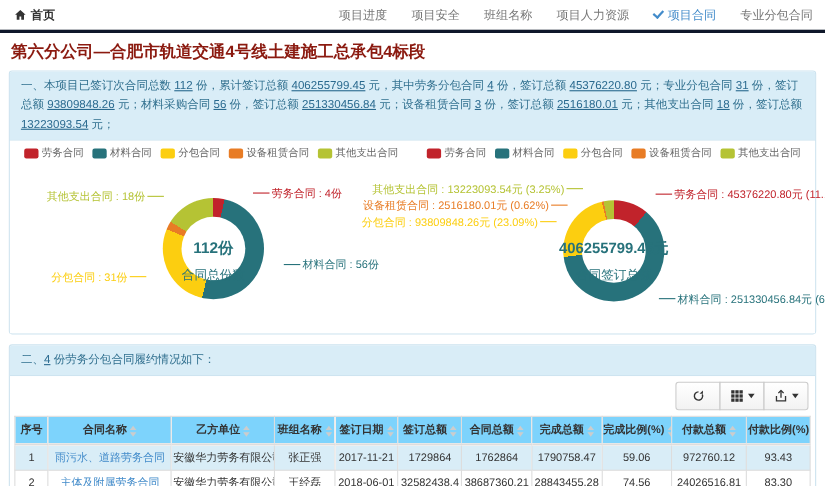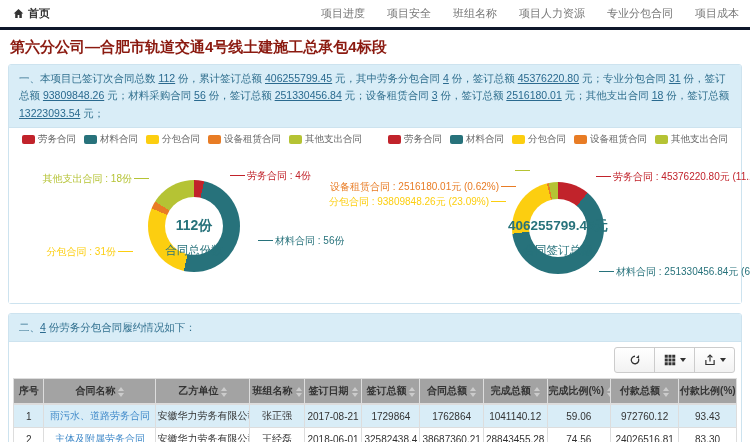--- a/index.html
+++ b/index.html
@@ -57,21 +57,21 @@
   .toolbar{display:flex;justify-content:flex-end;padding:5px 2px 5px 0;}
   .btn-group{display:inline-flex;}
   .tb-btn{display:inline-flex;align-items:center;justify-content:center;height:24px;min-width:27px;padding:0 6px;
     background:linear-gradient(#fff,#f2f2f2);border:1px solid #ccc;cursor:pointer;}
   .tb-btn + .tb-btn{margin-left:-1px;}
   .tb-btn:first-child{border-radius:3px 0 0 3px;}
   .tb-btn:last-child{border-radius:0 3px 3px 0;}
   .caret{display:inline-block;width:0;height:0;border-left:3.5px solid transparent;border-right:3.5px solid transparent;border-top:4px solid #333;margin-left:4px;}
   table{width:100%;border-collapse:collapse;table-layout:fixed;font-size:10px;color:#333;}
   th,td{border:1px solid #ddd;text-align:center;overflow:hidden;white-space:nowrap;}
-  th{padding:5px 1px;font-weight:bold;background:#a3a3a3;border-bottom:2px solid #ddd;cursor:pointer;}
+  th{padding:5px 1px;font-weight:bold;background:#7dd3fc;border-bottom:2px solid #ddd;cursor:pointer;}
   td{padding:4px 1px;}
   tbody tr:nth-child(odd) td{background:#d9edf7;}
   td.link{color:#428bca;cursor:pointer;}
   .sort{display:inline-block;margin-left:3px;vertical-align:middle;}
   .sort b{display:block;width:0;height:0;border-left:3.5px solid transparent;border-right:3.5px solid transparent;}
   .sort .up{border-bottom:4px solid #ccc;margin-bottom:2px;}
   .sort .dn{border-top:4px solid #ccc;}
 </style>
 </head>
 <body>
@@ -89,25 +89,26 @@
       </div>
       <div class="nav-item">
         <span>项目安全</span>
       </div>
       <div class="nav-item">
         <span>班组名称</span>
       </div>
       <div class="nav-item">
         <span>项目人力资源</span>
       </div>
+      <div class="nav-item active">
+        <span class="chk"></span>
+        <span>项目合同</span>
+      </div>
       <div class="nav-item">
         <span>专业分包合同</span>
-      </div>
-      <div class="nav-item">
-        <span>项目成本</span>
       </div>
     </div>
 </div>
 
 <div class="page-title">第六分公司—合肥市轨道交通4号线土建施工总承包4标段</div>
 
 <div class="panel">
   <div class="panel-head" id="summary-text"><span>一、本项目已签订次合同总数 </span><a class="sum-link">112</a><span> 份，累计签订总额 </span><a class="sum-link">406255799.45</a><span> 元，其中劳务分包合同 </span><a class="sum-link">4</a><span> 份，签订总额 </span><a class="sum-link">45376220.80</a><span> 元；专业分包合同 </span><a class="sum-link">31</a><span> 份，签订总额 </span><a class="sum-link">93809848.26</a><span> 元；材料采购合同 </span><a class="sum-link">56</a><span> 份，签订总额 </span><a class="sum-link">251330456.84</a><span> 元；设备租赁合同 </span><a class="sum-link">3</a><span> 份，签订总额 </span><a class="sum-link">2516180.01</a><span> 元；其他支出合同 </span><a class="sum-link">18</a><span> 份，签订总额 </span><a class="sum-link">13223093.54</a><span> 元；</span></div>
   <div class="charts">
     <div class="chart-half ch0" id="chart0">
@@ -160,21 +161,21 @@
           <div class="hole"></div>
         </div>
       <div class="ctr">
         <div class="v">406255799.45元</div>
         <div class="t">合同签订总额</div>
       </div>
     <div class="lbl lbl0" style="color: rgb(193, 35, 43);"><span class="ln"></span><span>劳务合同 : 45376220.80元 (11.17%)</span></div>
         <div class="lbl lbl1" style="color: rgb(39, 114, 123);"><span class="ln"></span><span>材料合同 : 251330456.84元 (61.87%)</span></div>
         <div class="lbl lbl2" style="color: rgb(252, 206, 16);"><span>分包合同 : 93809848.26元 (23.09%)</span><span class="ln"></span></div>
         <div class="lbl lbl3" style="color: rgb(232, 124, 37);"><span>设备租赁合同 : 2516180.01元 (0.62%)</span><span class="ln"></span></div>
-        <div class="lbl lbl4" style="color: rgb(181, 195, 52);"><span class="ln"></span></div>
+        <div class="lbl lbl4" style="color: rgb(181, 195, 52);"><span>其他支出合同 : 13223093.54元 (3.25%)</span><span class="ln"></span></div>
       </div>
   </div>
 </div>
 
 <div class="panel">
   <div class="panel-head" id="section2-text"><span>二、</span><a class="sum-link">4</a><span> 份劳务分包合同履约情况如下：</span></div>
   <div class="tbl-zone">
     <div class="toolbar">
       <div class="btn-group">
         <div class="tb-btn">
@@ -237,24 +238,24 @@
             <th><span>付款总额</span><span class="sort"><b class="up"></b><b class="dn"></b></span></th>
             <th><span>付款比例(%)</span></th>
           </tr>
         </thead>
       <tbody id="tbl-body">
           <tr>
             <td>1</td>
             <td class="link">雨污水、道路劳务合同</td>
             <td>安徽华力劳务有限公司</td>
             <td>张正强</td>
-            <td>2017-08-21</td>
+            <td>2017-11-21</td>
             <td>1729864</td>
             <td>1762864</td>
-            <td>1041140.12</td>
+            <td>1790758.47</td>
             <td>59.06</td>
             <td>972760.12</td>
             <td>93.43</td>
           </tr>
           <tr>
             <td>2</td>
             <td class="link">主体及附属劳务合同</td>
             <td>安徽华力劳务有限公司</td>
             <td>王经磊</td>
             <td>2018-06-01</td>

